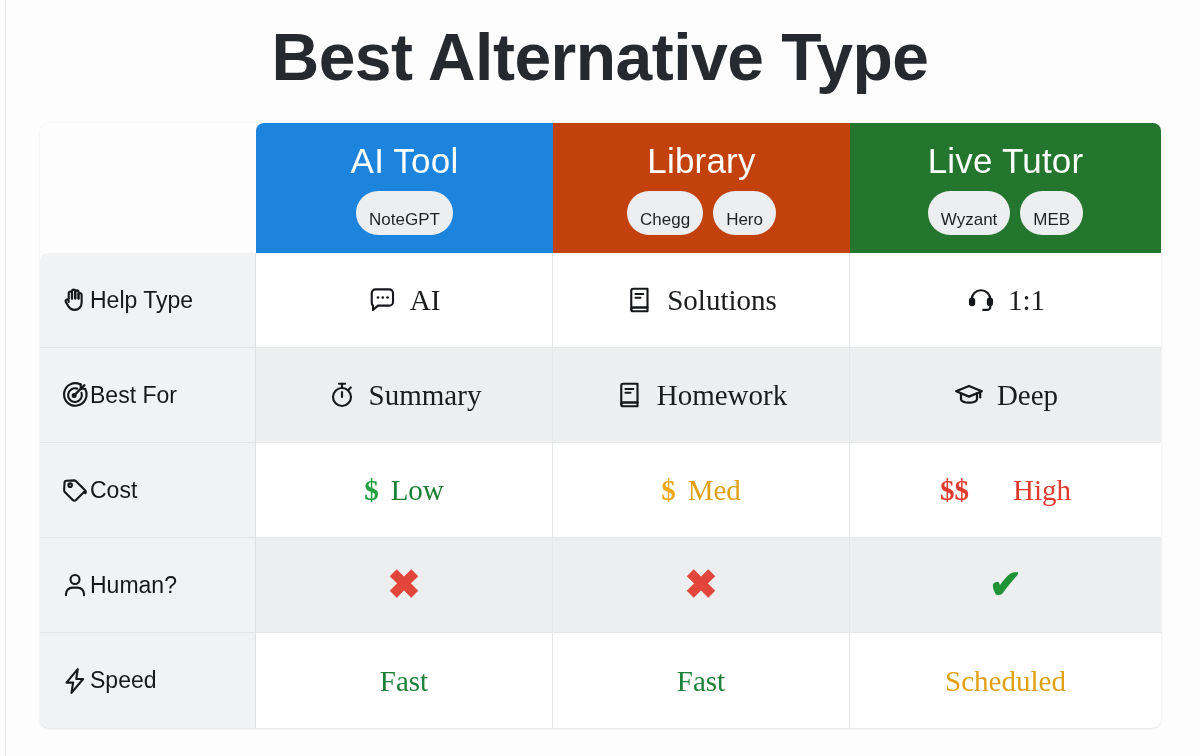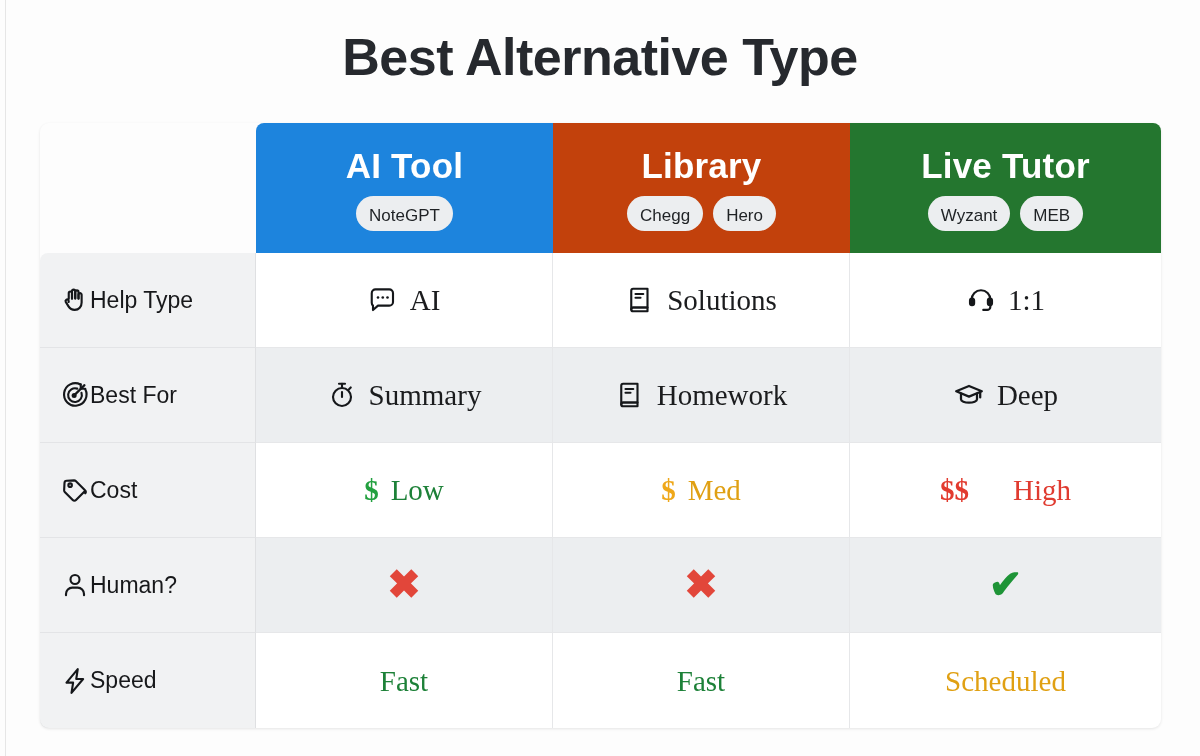--- a/index.html
+++ b/index.html
@@ -28,21 +28,21 @@
     height: 756px;
     background: #e6e6e6;
   }
 
   .title {
     position: absolute;
     top: 18px;
     left: 0;
     width: 1200px;
     text-align: center;
-    font-size: 52px;
+    font-size: 66px;
     font-weight: bold;
     color: #26292e;
     letter-spacing: -0.5px;
     line-height: 78px;
   }
 
   
   .table {
     position: absolute;
     left: 40px;
@@ -70,31 +70,31 @@
     justify-content: center;
     gap: 10px;
     color: #ffffff;
   }
   .hdr-blue   { background: #1d84dd; border-radius: 8px 0 0 0; }
   .hdr-purple { background: #c2410c; }
   .hdr-green  { background: #24762f; border-radius: 0 8px 0 0; }
 
   .hdr-title {
     font-size: 35px;
-    font-weight: bold;
+    font-weight: normal;
     letter-spacing: 0.2px;
     line-height: 40px;
   }
   .pill-row { display: flex; gap: 10px; align-items: center; }
   .pill {
     background: #eceef0;
     color: #1f2225;
     font-size: 17px;
     font-weight: normal;
-    padding: 10px 13px 6px;
+    padding: 19px 13px 6px;
     border-radius: 999px;
     line-height: 19px;
     white-space: nowrap;
   }
 
   
   .rowlabel {
     background: #f1f2f3;
     justify-content: flex-start;
     padding-left: 20px;

